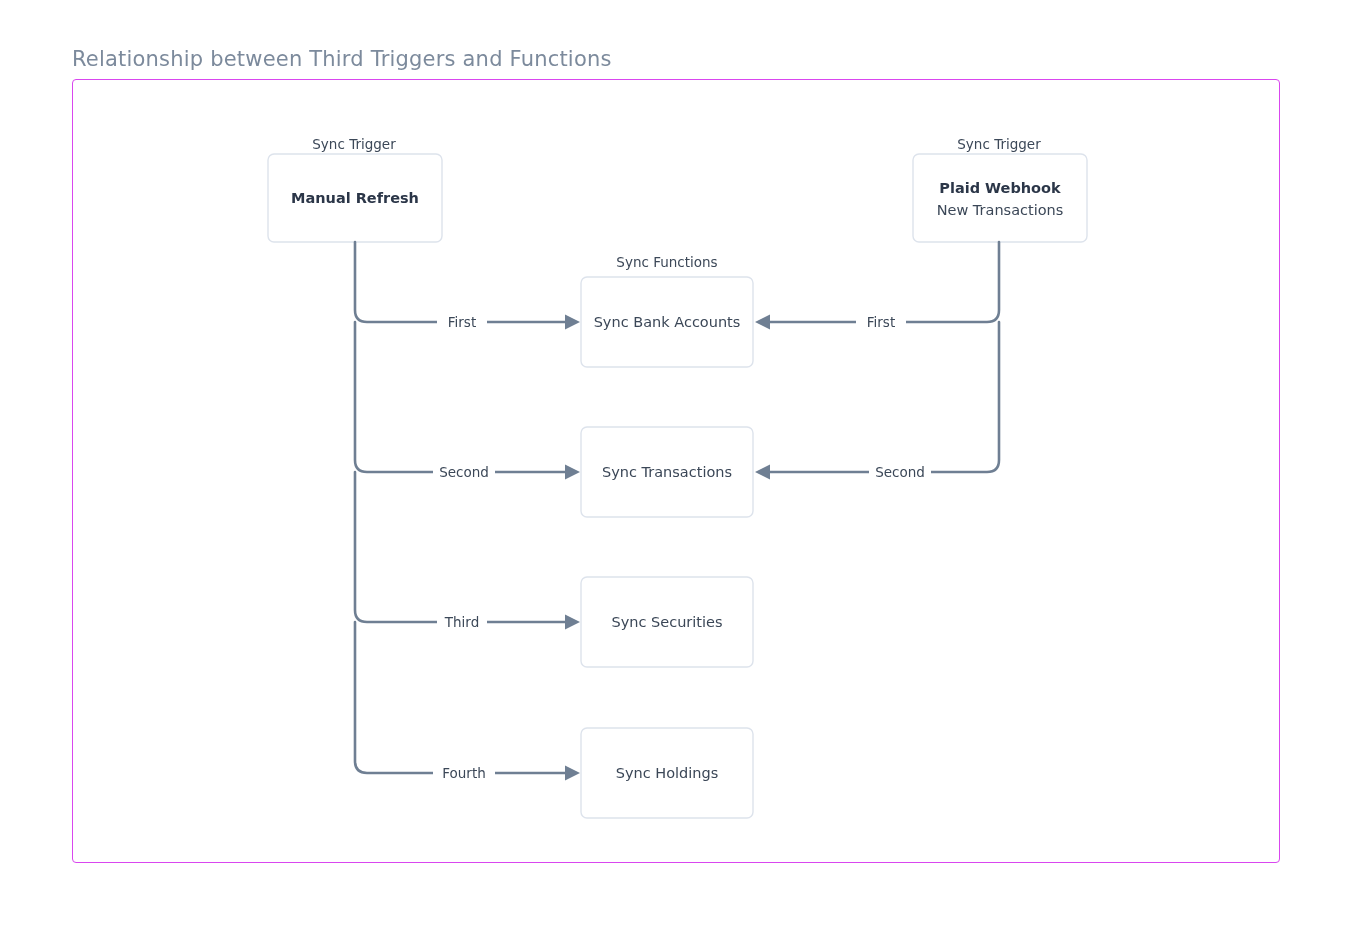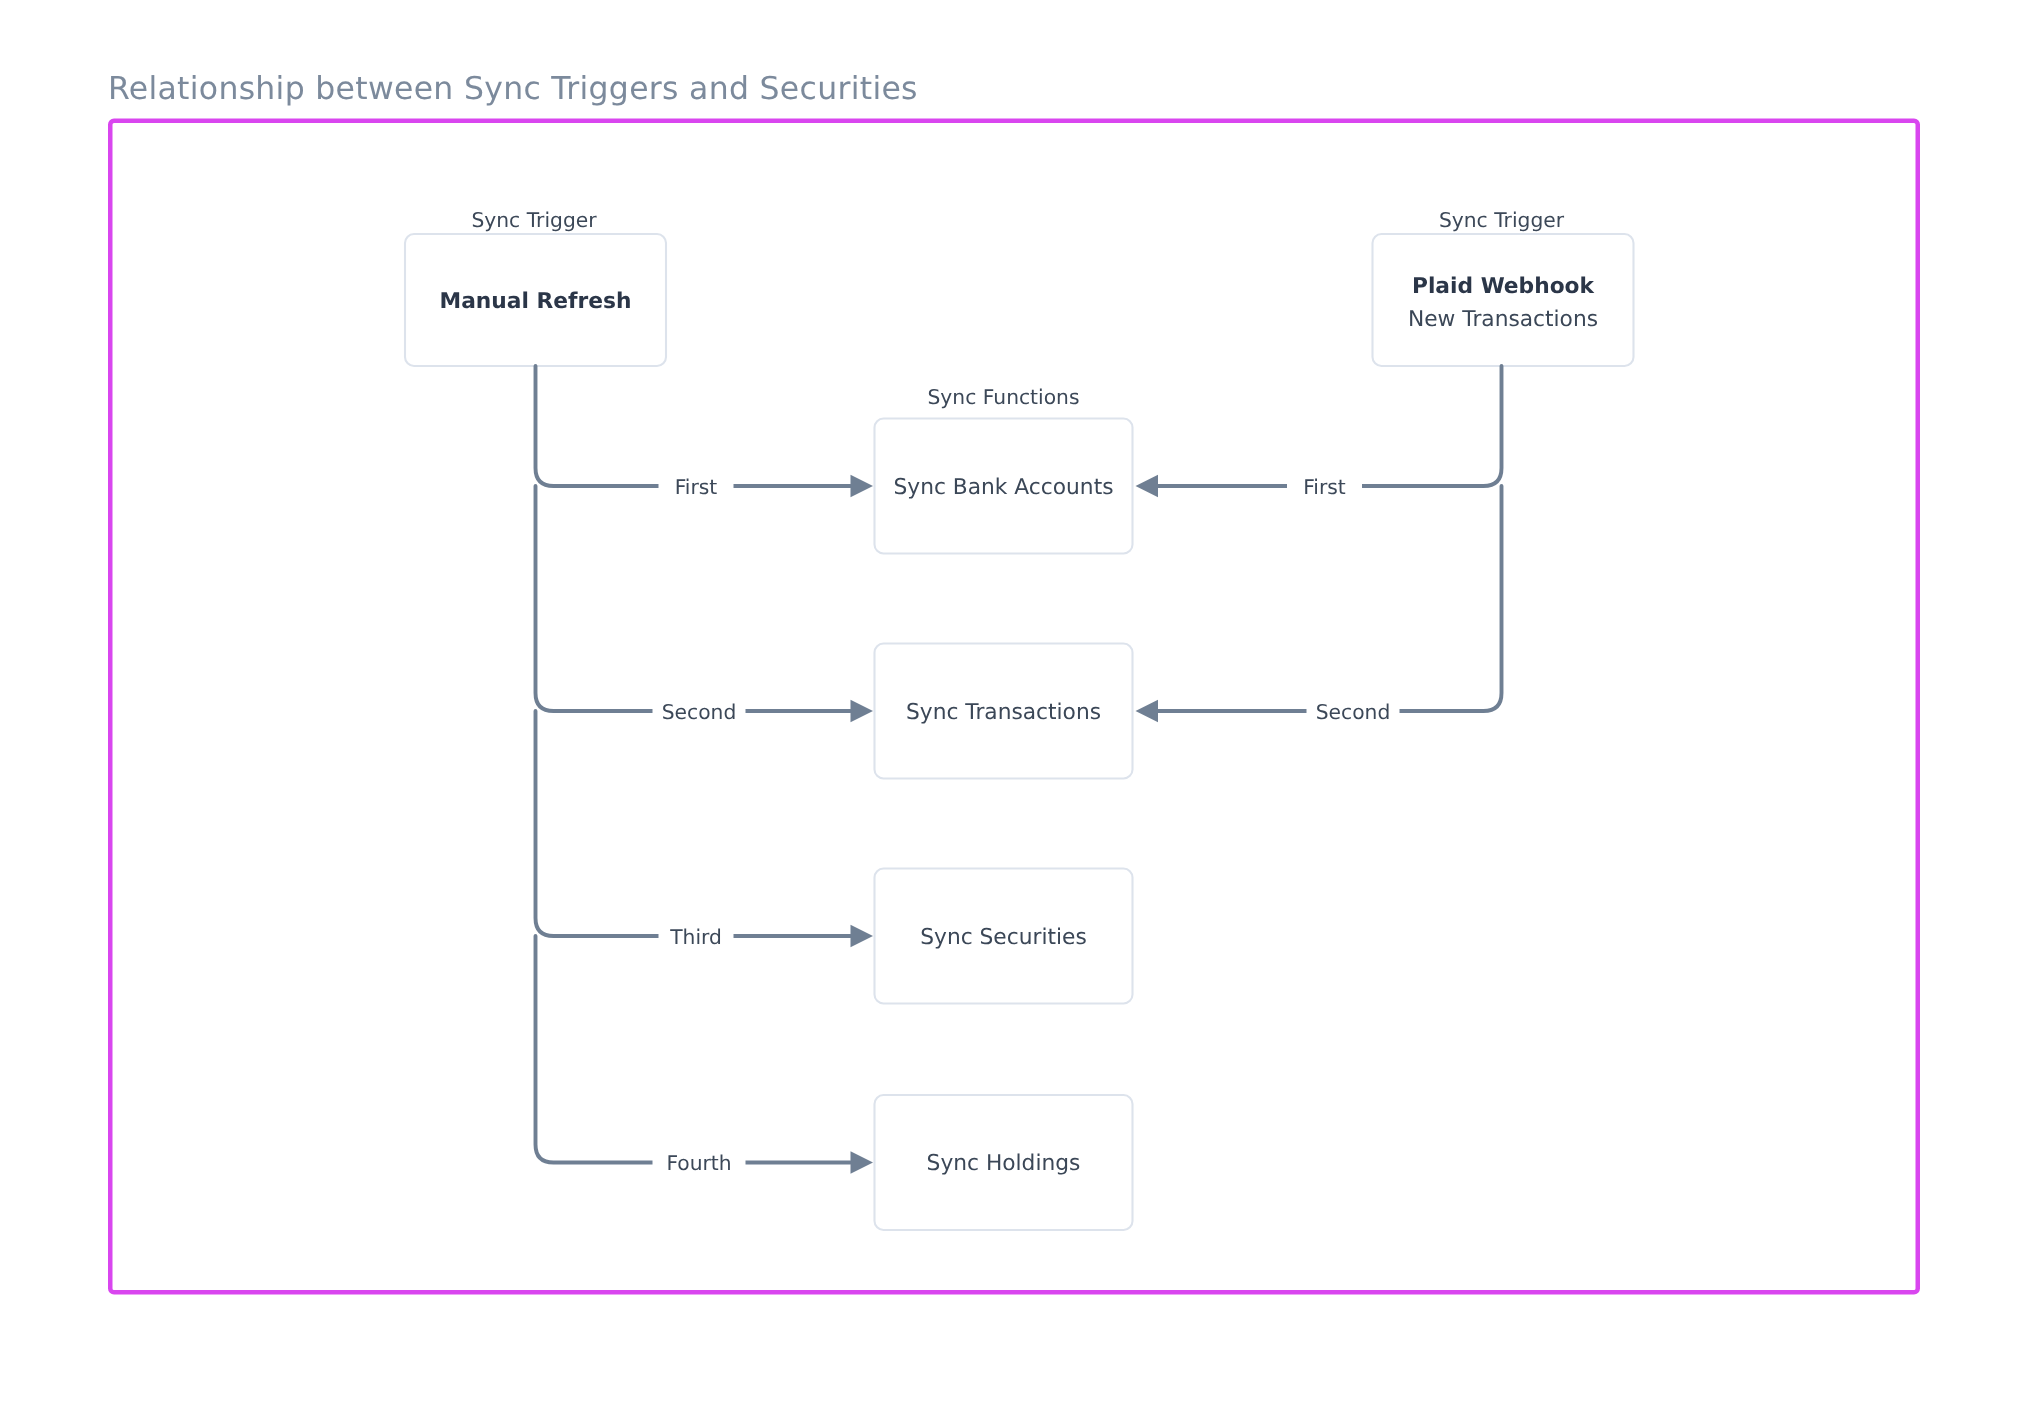--- a/index.html
+++ b/index.html
@@ -22,21 +22,21 @@
     font-weight: 400;
     letter-spacing: 0.2px;
     white-space: nowrap;
   }
   #diagram-card {
     position: absolute;
     left: 72px;
     top: 79px;
     width: 1208px;
     height: 784px;
-    border: 3px solid #d946ef;
+    border: 1px solid #d946ef;
     border-radius: 4px;
     background: #ffffff;
     box-sizing: border-box;
   }
   #flow-svg {
     position: absolute;
     left: 0;
     top: 0;
   }
   .node-rect {
@@ -73,21 +73,21 @@
   .edge-label {
     font-family: "DejaVu Sans", sans-serif;
     font-size: 13.5px;
     fill: #3c4858;
     text-anchor: middle;
   }
 </style>
 </head>
 <body>
 
-<div id="page-title">Relationship between Sync Triggers and Securities</div>
+<div id="page-title">Relationship between Third Triggers and Functions</div>
 
 <div id="diagram-card">
   <svg id="flow-svg" width="1208" height="784" viewBox="0 0 1208 784">
 
     <text class="caption-text" x="281" y="69">Sync Trigger</text>
     <g>
       <rect class="node-rect" x="195" y="74" width="174" height="88" rx="6"></rect>
       <text class="node-label bold" x="282" y="123">Manual Refresh</text>
     </g>
 

